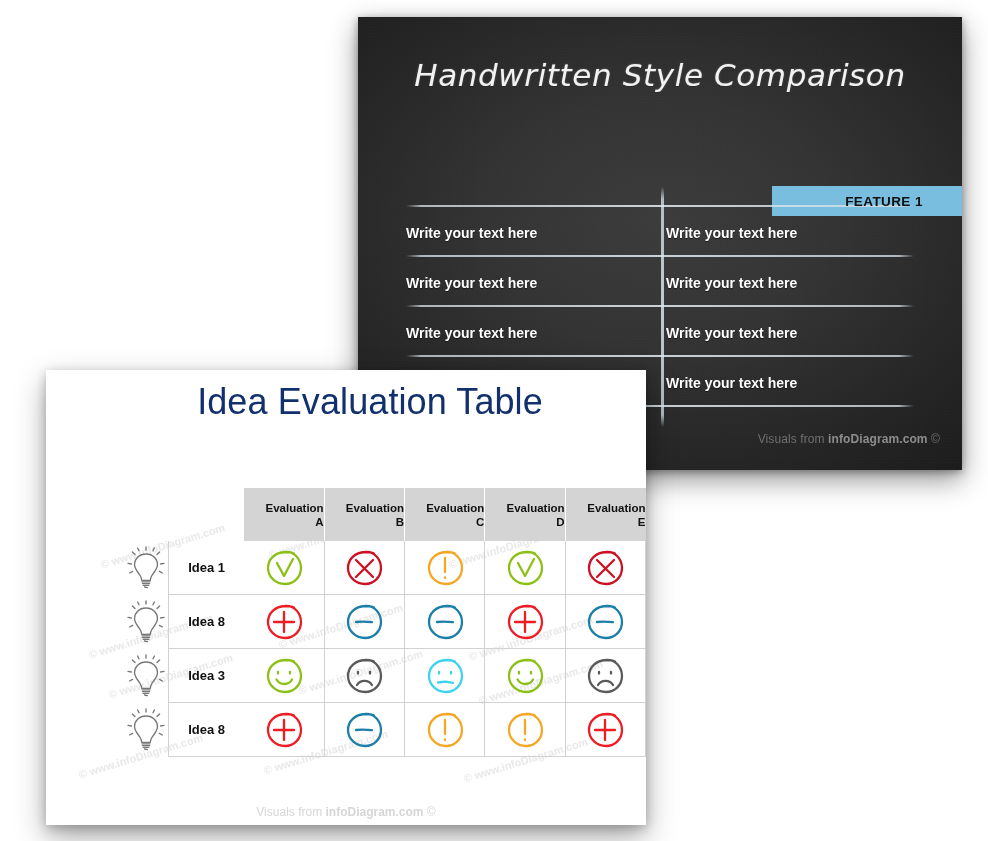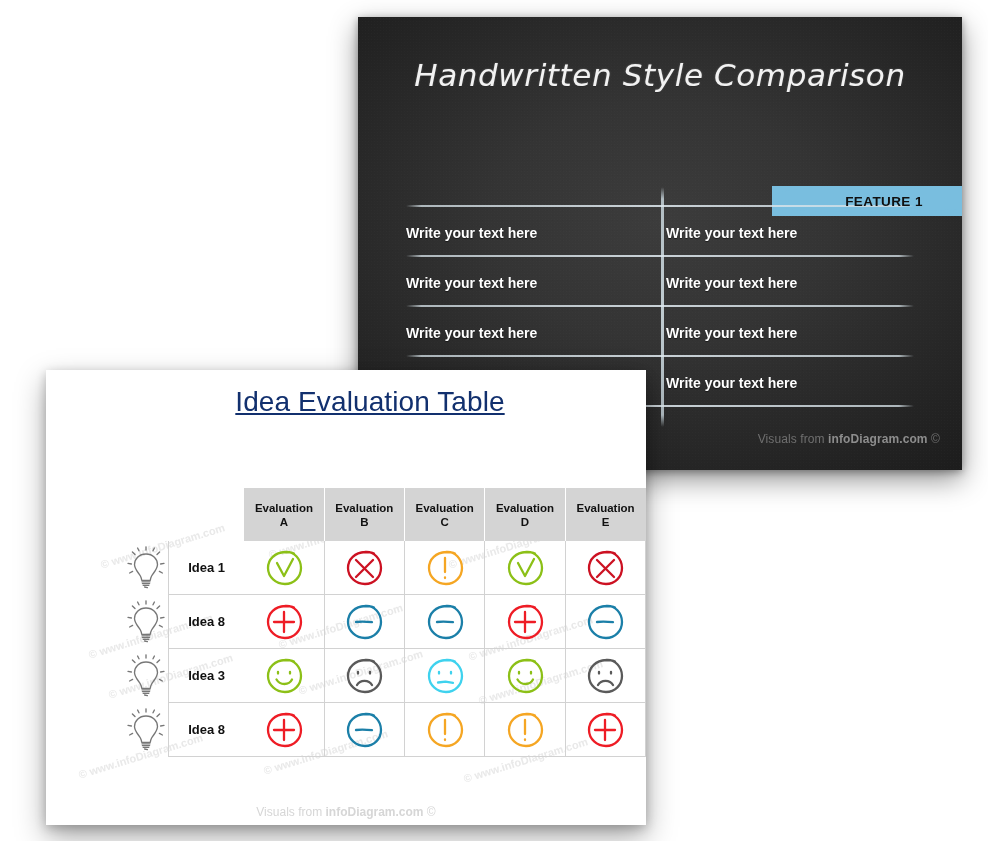--- a/index.html
+++ b/index.html
@@ -137,25 +137,24 @@
     overflow: hidden;
   }
 
   #ws-title {
     position: absolute;
     left: 0;
     top: 14px;
     width: 648px;
     text-align: center;
     color: #12306e;
-    font-size: 28px;
+    font-size: 36px;
     line-height: 36px;
     font-weight: 400;
     letter-spacing: .1px;
-    text-decoration: underline;
   }
   #ws-title .ln { display: block; }
 
   
   .wm {
     position: absolute;
     color: #e9e9e9;
     font-size: 11px;
     font-weight: bold;
     transform: rotate(-17deg);
@@ -202,21 +201,21 @@
     border: none;
   }
   .col-head {
     width: 80px;
     height: 53px;
     background: #d4d4d4;
     color: #111;
     font-weight: bold;
     font-size: 11.5px;
     line-height: 14px;
-    text-align: center;
+    text-align: right;
     vertical-align: middle;
     border-right: 1px solid #ffffff;
   }
   .col-head:last-child { border-right: none; }
   .icon-cell {
     width: 80px;
     height: 53px;
     text-align: center;
     vertical-align: middle;
     border-bottom: 1px solid #d2d2d2;

